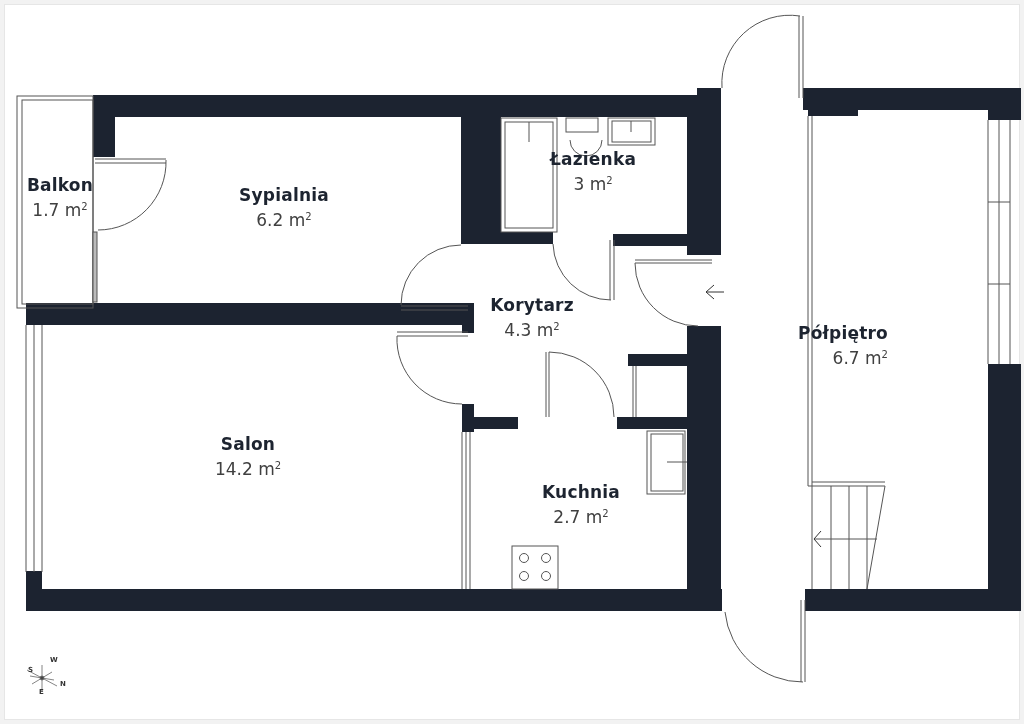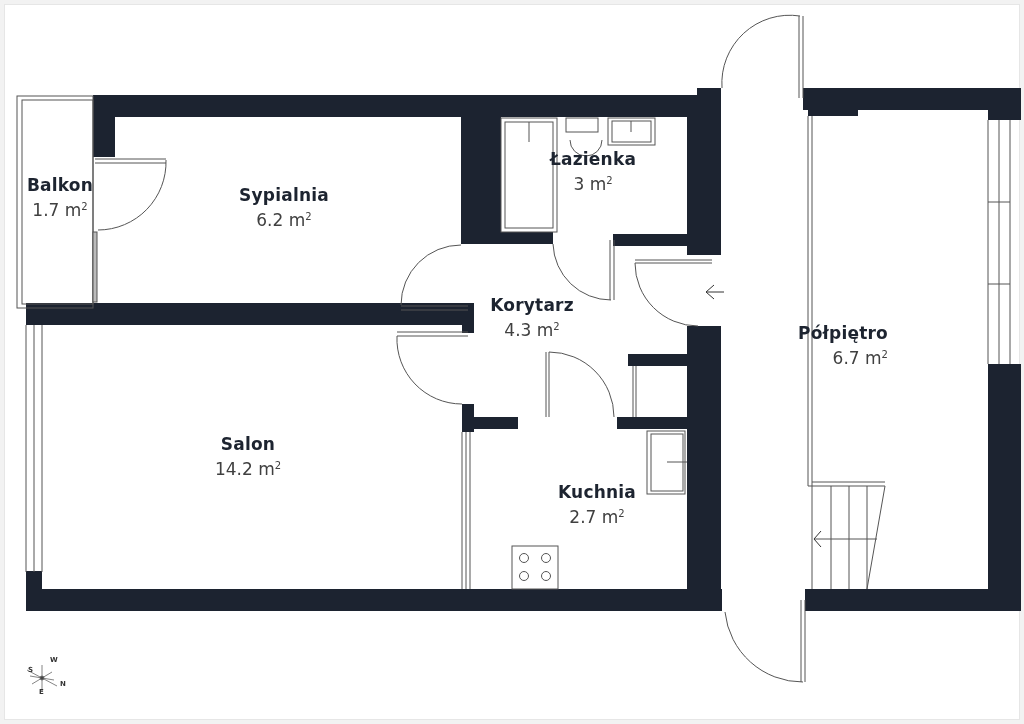--- a/index.html
+++ b/index.html
@@ -188,21 +188,21 @@
 <div class="room-label" style="left:843px; top:322px;text-align:right;">
   <div class="room-name">Półpiętro</div>
   <div class="room-area"><span>6.7 m</span><sup>2</sup></div>
 </div>
 
 <div class="room-label" style="left:248px; top:433px;">
   <div class="room-name">Salon</div>
   <div class="room-area"><span>14.2 m</span><sup>2</sup></div>
 </div>
 
-<div class="room-label" style="left:581px; top:481px;margin-left:16px;">
+<div class="room-label" style="left:581px; top:481px;">
   <div class="room-name">Kuchnia</div>
   <div class="room-area"><span>2.7 m</span><sup>2</sup></div>
 </div>
 
 <div class="compass">
   <span style="left:24px; top:0px;">W</span>
   <span style="left:2px; top:10px;">S</span>
   <span style="left:34px; top:24px;">N</span>
   <span style="left:13px; top:32px;">E</span>
 </div>

